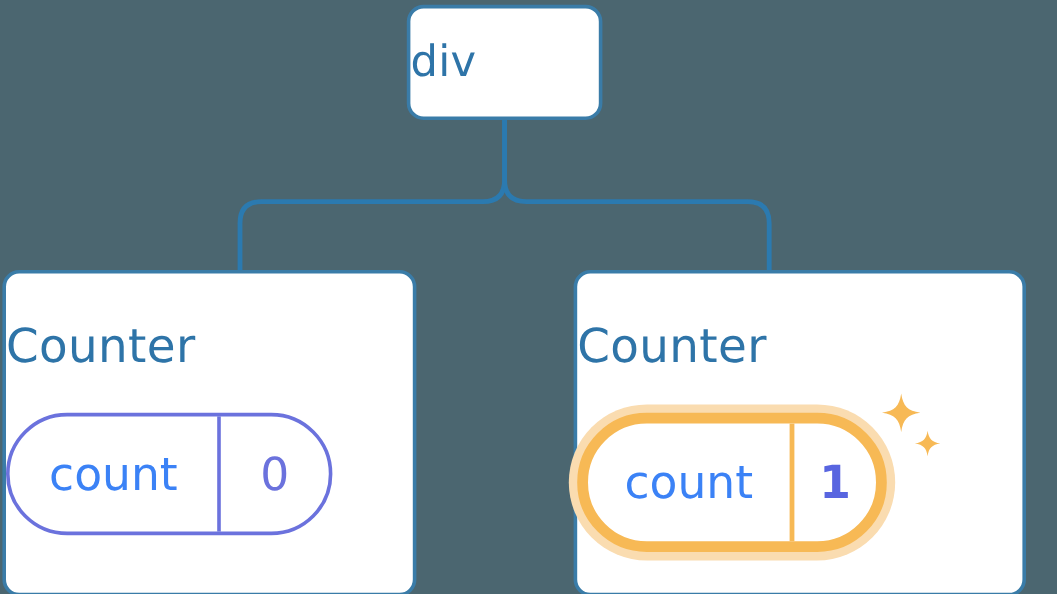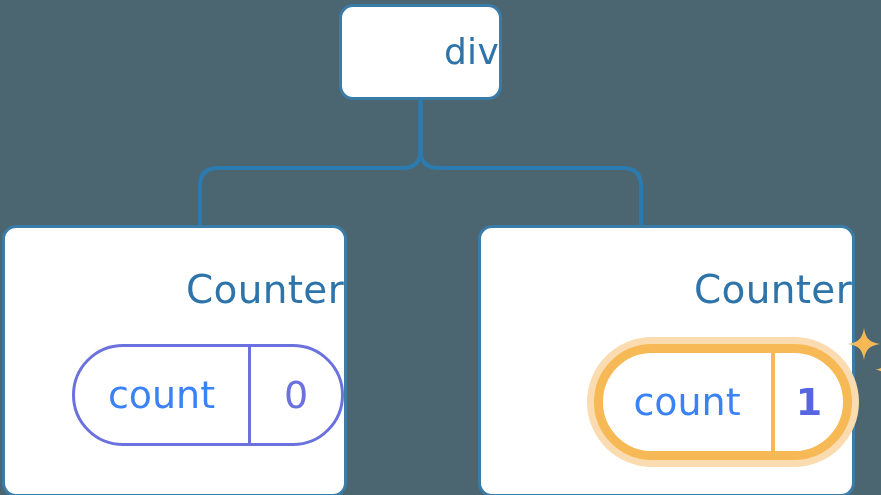--- a/index.html
+++ b/index.html
@@ -30,21 +30,21 @@
 
   
   .node {
     position: absolute;
     background: #ffffff;
     border: 3px solid #3a7ca8;
     border-radius: 14px;
     box-sizing: border-box;
     display: flex;
     flex-direction: column;
-    align-items: flex-end;
+    align-items: flex-start;
   }
   .node-root {
     left: 339px;
     top: 4px;
     width: 163px;
     height: 96px;
     justify-content: center;
   }
   .node-child {
     height: 272px;
@@ -54,21 +54,21 @@
   .node-right { left: 478px; top: 225px; width: 377px; }
 
   .node-title {
     color: #2e74a8;
     font-size: 40px;
     font-weight: 400;
     letter-spacing: 0.3px;
     line-height: 1;
   }
   .node-root .node-title { font-size: 36px; }
-  .node-child .node-title { font-size: 39px; margin-left: 23px; }
+  .node-child .node-title { font-size: 39px; }
 
   
   .pill-wrap {
     position: relative;
     margin-top: 35px;
     display: inline-block;
   }
   .pill {
     position: relative;
     display: flex;

